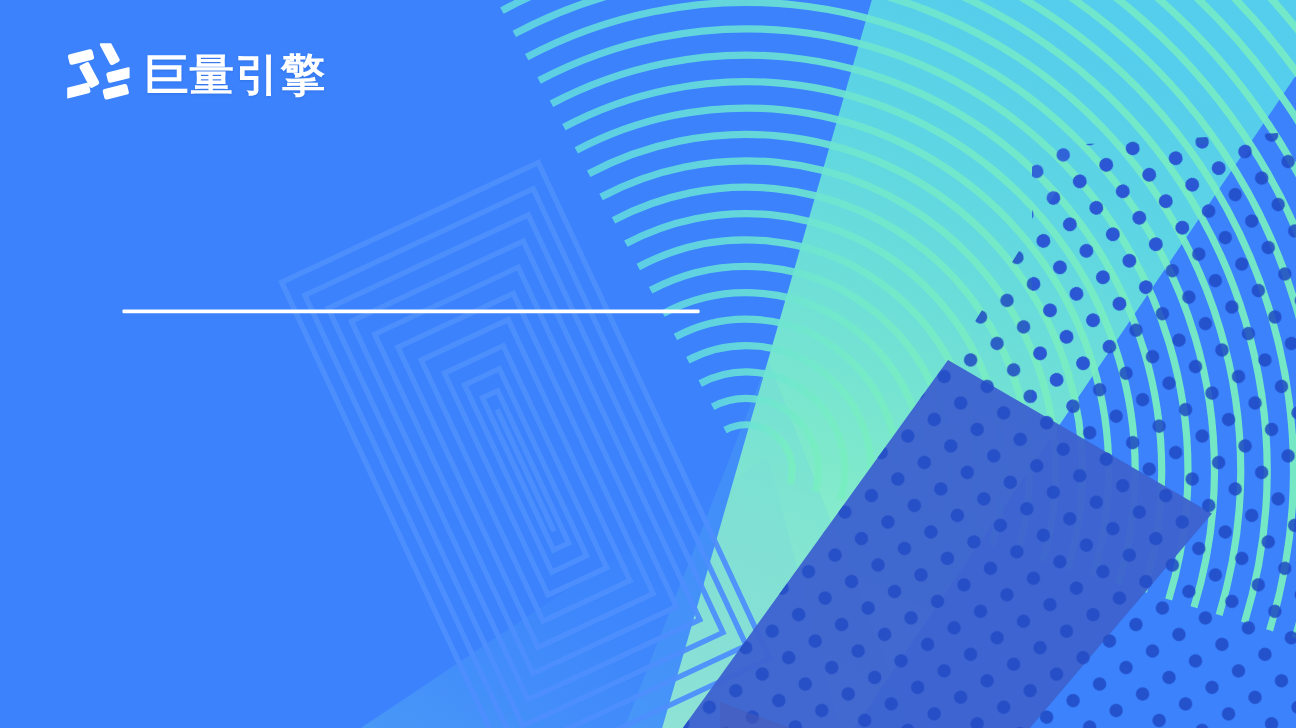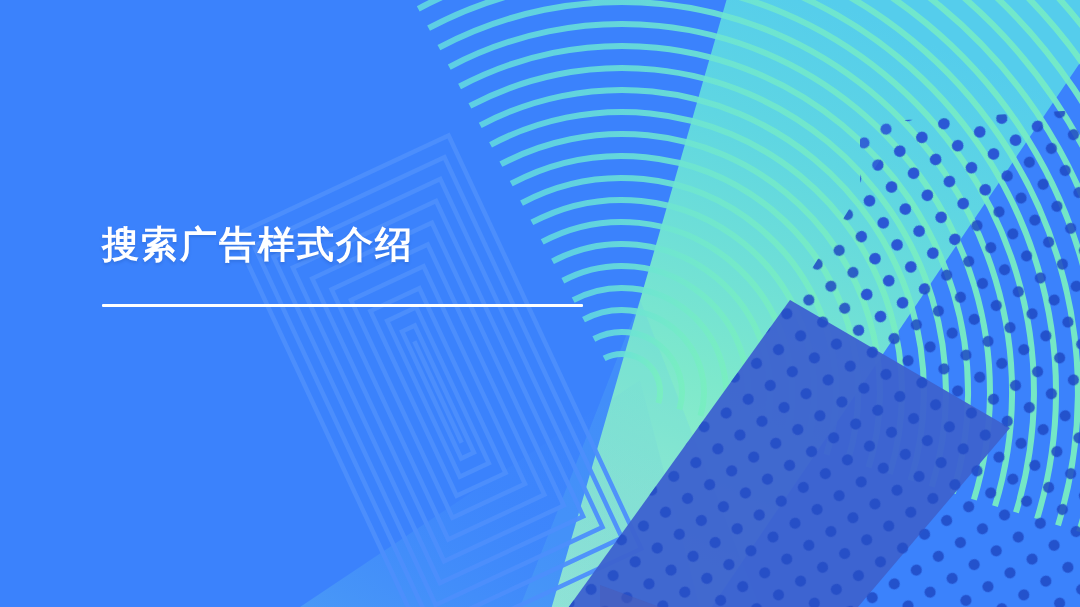--- a/index.html
+++ b/index.html
@@ -192,19 +192,31 @@
         <g clip-path="url(#slideClip)">
           <polygon points="790,300 1010,428 830,640 545,640" fill="url(#dotsDark)" opacity="0.75"></polygon>
         </g>
       </g>
 
       <polygon points="600,585 660,607 600,607" fill="#4a59b5" opacity="0.5"></polygon>
 
     </g>
   </svg>
 
+  <div id="logo-lockup">
+    <svg id="logo-mark" viewBox="0 0 52 52" aria-hidden="true">
+      <g fill="#ffffff">
+        <rect x="1" y="7" width="21" height="9" rx="2" transform="rotate(-14 11.5 11.5)"></rect>
+        <rect x="25" y="3" width="21" height="9" rx="2" transform="rotate(62 35.5 7.5)"></rect>
+        <rect x="33" y="22" width="21" height="9" rx="2" transform="rotate(-14 43.5 26.5)"></rect>
+        <rect x="30" y="36" width="21" height="9" rx="2" transform="rotate(-14 40.5 40.5)"></rect>
+        <rect x="8" y="22" width="21" height="9" rx="2" transform="rotate(62 18.5 26.5)"></rect>
+        <rect x="-2" y="35" width="21" height="9" rx="2" transform="rotate(-14 8.5 39.5)"></rect>
+      </g>
+    </svg>
+    <span id="logo-wordmark">巨量引擎</span>
+  </div>
 
   <div id="title-block">
-    <h1 id="slide-title">搜索广告样式介绍</h1>
     <div id="title-rule"></div>
   </div>
 
 </div>
 
 </body></html>

